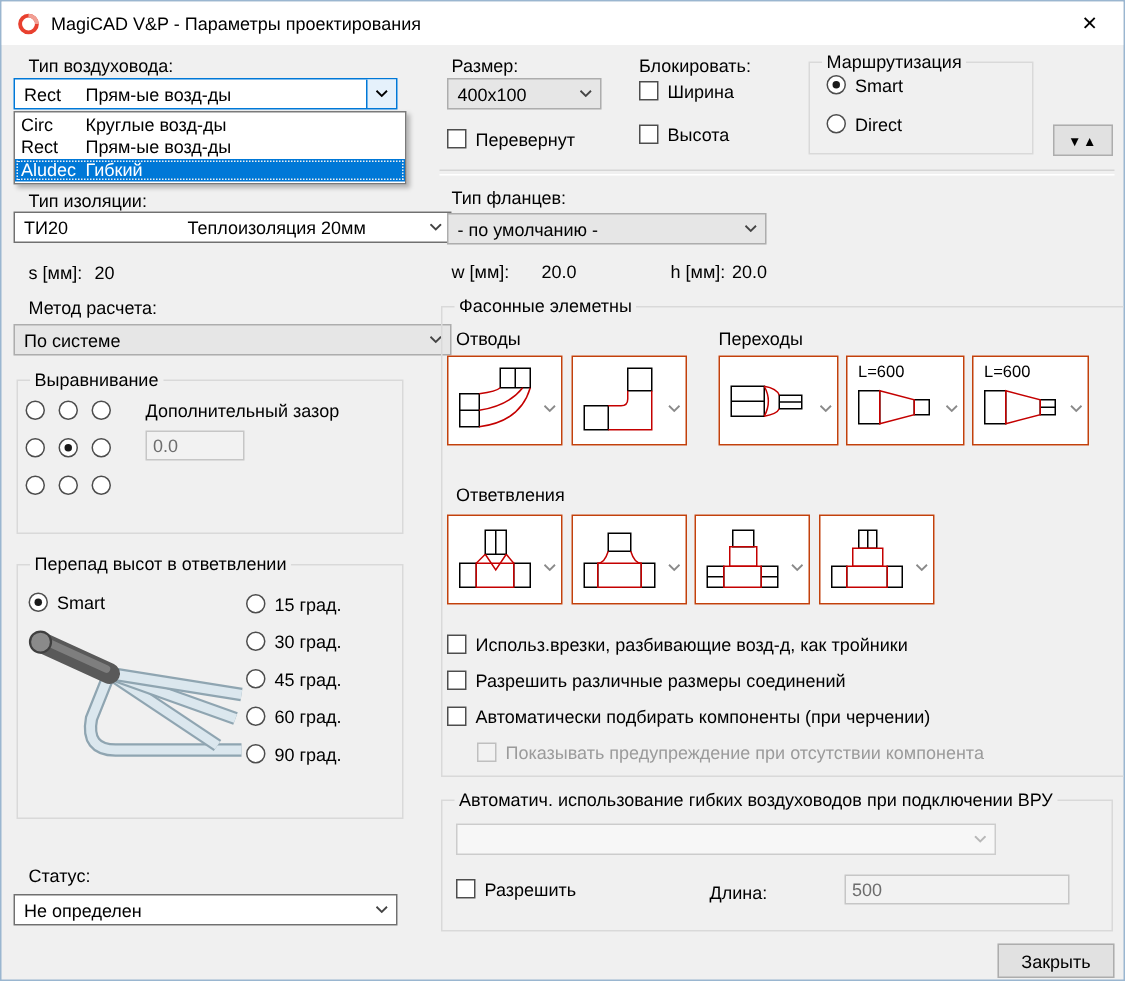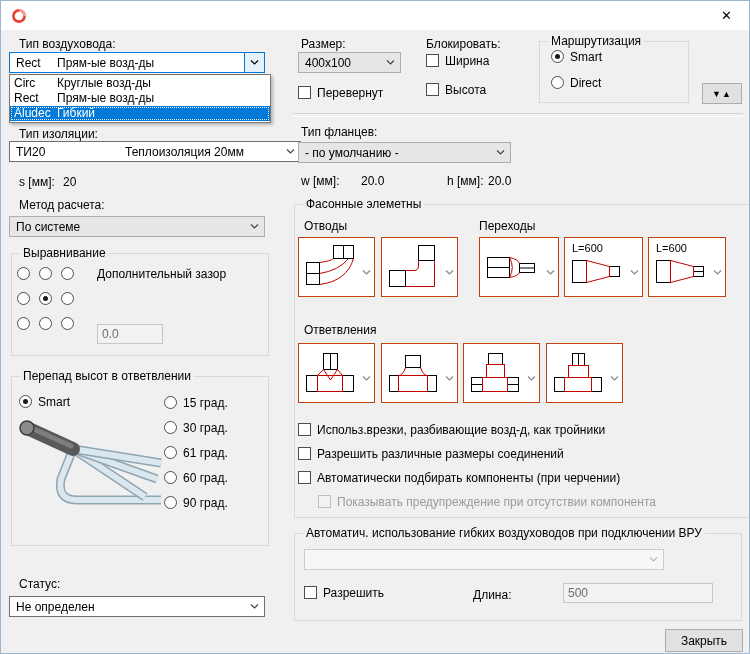--- a/index.html
+++ b/index.html
@@ -53,20 +53,21 @@
 </head>
 <body>
 
 <div class="window">
 
   <div class="titlebar">
     <svg class="logo" width="16" height="16" viewBox="0 0 16 16">
       <circle cx="8" cy="8" r="5.6" fill="none" stroke="#e8402f" stroke-width="2.6"></circle>
       <path d="M8,2.4 A5.6,5.6 0 0 1 13.6,8" fill="none" stroke="#f19f94" stroke-width="2.6"></path>
     </svg>
+    <span class="title">MagiCAD V&amp;P - Параметры проектирования</span>
     <div class="closebtn">
       <span>✕</span>
     </div>
   </div>
 
   <span class="lbl" style="left:18px;top:36px">Тип воздуховода:</span>
 
   <div class="combo focus" style="left:8px;top:51px;width:256px">
     <span class="c1">Rect</span>
     <span class="c2" style="left:47px">Прям-ые возд-ды</span>
@@ -100,21 +101,21 @@
         <svg width="9" height="5" viewBox="0 0 9 5">
           <path d="M1,0.5 L4.5,4 L8,0.5" fill="none" stroke="currentColor" stroke-width="1.2"></path>
         </svg>
       </span>
   </div>
 
   <span class="lbl" style="left:18px;top:174px">s [мм]:</span>
   <span class="lbl" style="left:62px;top:174px">20</span>
 
   <span class="lbl" style="left:18px;top:197px">Метод расчета:</span>
-  <div class="combo gray" style="left:8px;top:215px;width:256px">
+  <div class="combo gray" style="left:8px;top:215px;width:292px">
     <span class="c1">По системе</span>
     <span class="chev">
         <svg width="9" height="5" viewBox="0 0 9 5">
           <path d="M1,0.5 L4.5,4 L8,0.5" fill="none" stroke="currentColor" stroke-width="1.2"></path>
         </svg>
       </span>
   </div>
 
   <div class="group" style="left:10px;top:252px;width:258px;height:103px">
     <span class="cap">Выравнивание</span>
@@ -140,21 +141,21 @@
   <div class="radio nolbl" style="left:16px;top:316px">
       <span class="circ"></span>
     </div>
   <div class="radio nolbl" style="left:38px;top:316px">
       <span class="circ"></span>
     </div>
   <div class="radio nolbl" style="left:60px;top:316px">
       <span class="circ"></span>
     </div>
   <span class="lbl" style="left:96px;top:266px">Дополнительный зазор</span>
-  <input class="tinput" style="left: 96px; top: 286px; width: 66px; margin-top: 37px;" disabled="" value="0.0">
+  <input class="tinput" style="left: 96px; top: 286px; width: 66px;" disabled="" value="0.0">
 
   <div class="group" style="left:10px;top:375px;width:258px;height:170px">
     <span class="cap">Перепад высот в ответвлении</span>
   </div>
   <div class="radio sel" style="left:18px;top:394px">
     <span class="circ"></span>
     <span class="rbl">Smart</span>
   </div>
   <svg style="position:absolute;left:14px;top:412px" width="150" height="96" viewBox="0 0 150 96">
     <path d="M58,36 L46,66 Q42,87 62,87 L146,87" fill="none" stroke="#8fa5b1" stroke-width="9"></path>
@@ -172,21 +173,21 @@
   <div class="radio" style="left:163px;top:395px">
       <span class="circ"></span>
       <span class="rbl">15 град.</span>
     </div>
   <div class="radio" style="left:163px;top:420px">
       <span class="circ"></span>
       <span class="rbl">30 град.</span>
     </div>
   <div class="radio" style="left:163px;top:445px">
       <span class="circ"></span>
-      <span class="rbl">61 град.</span>
+      <span class="rbl">45 град.</span>
     </div>
   <div class="radio" style="left:163px;top:470px">
       <span class="circ"></span>
       <span class="rbl">60 град.</span>
     </div>
   <div class="radio" style="left:163px;top:495px">
       <span class="circ"></span>
       <span class="rbl">90 град.</span>
     </div>
 

